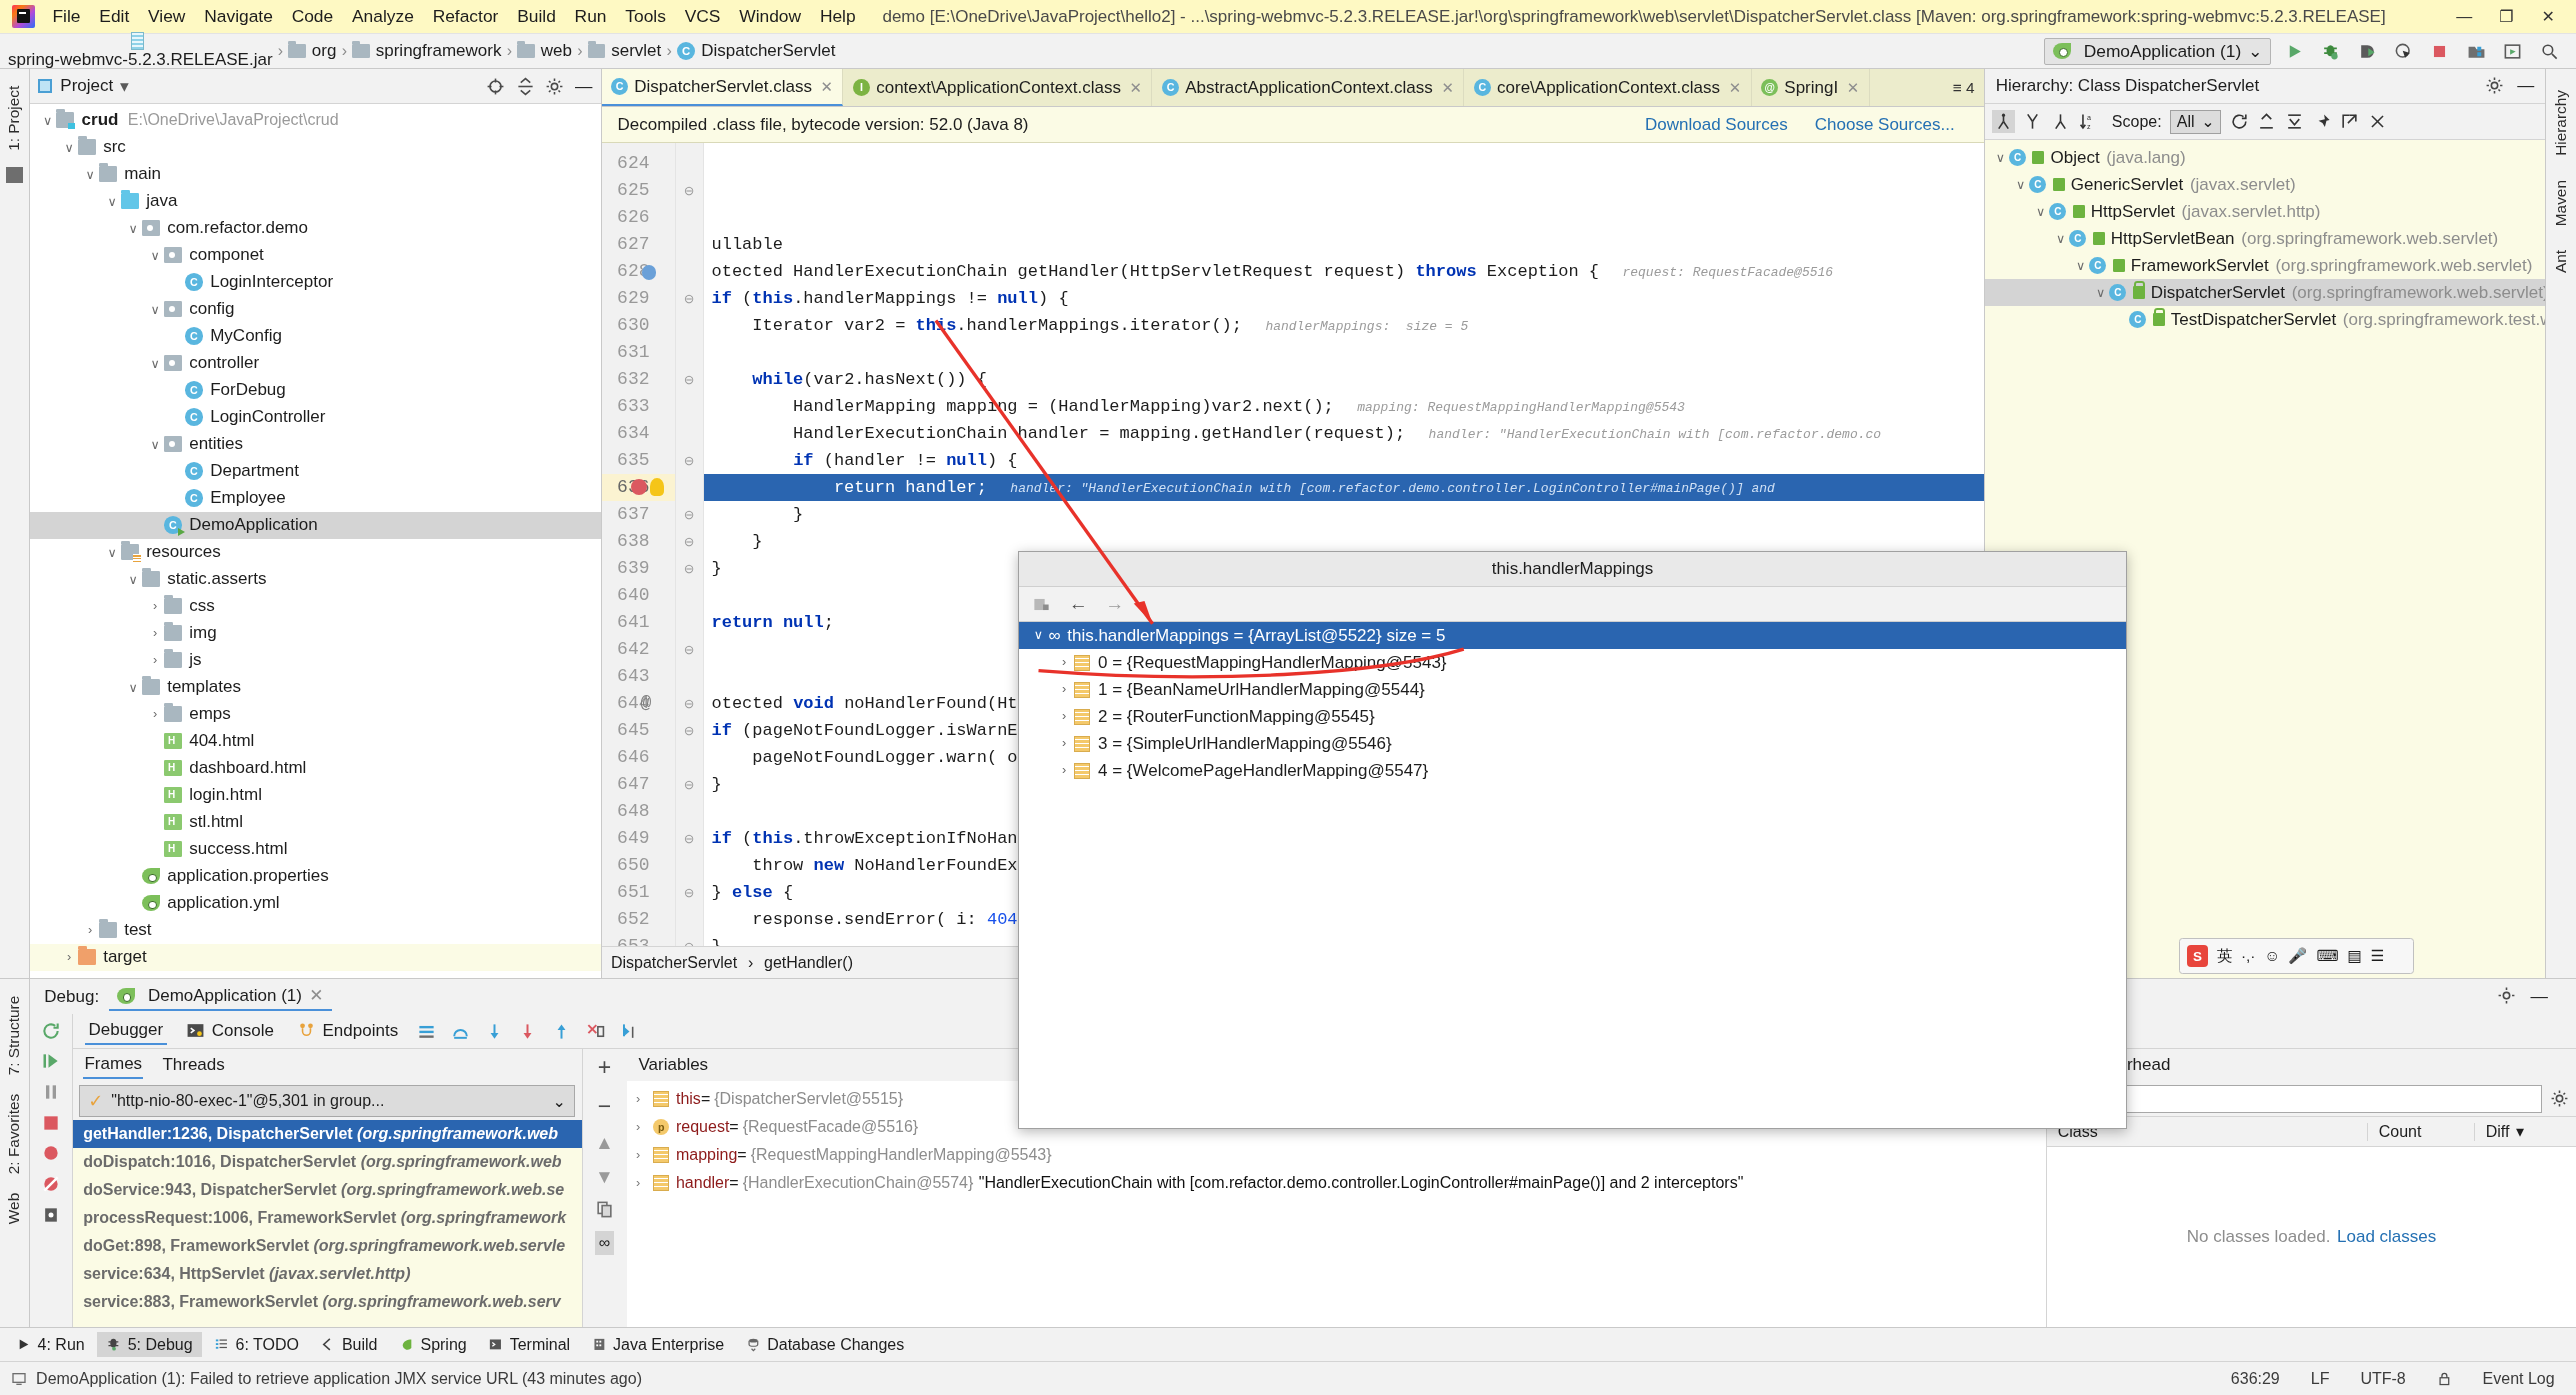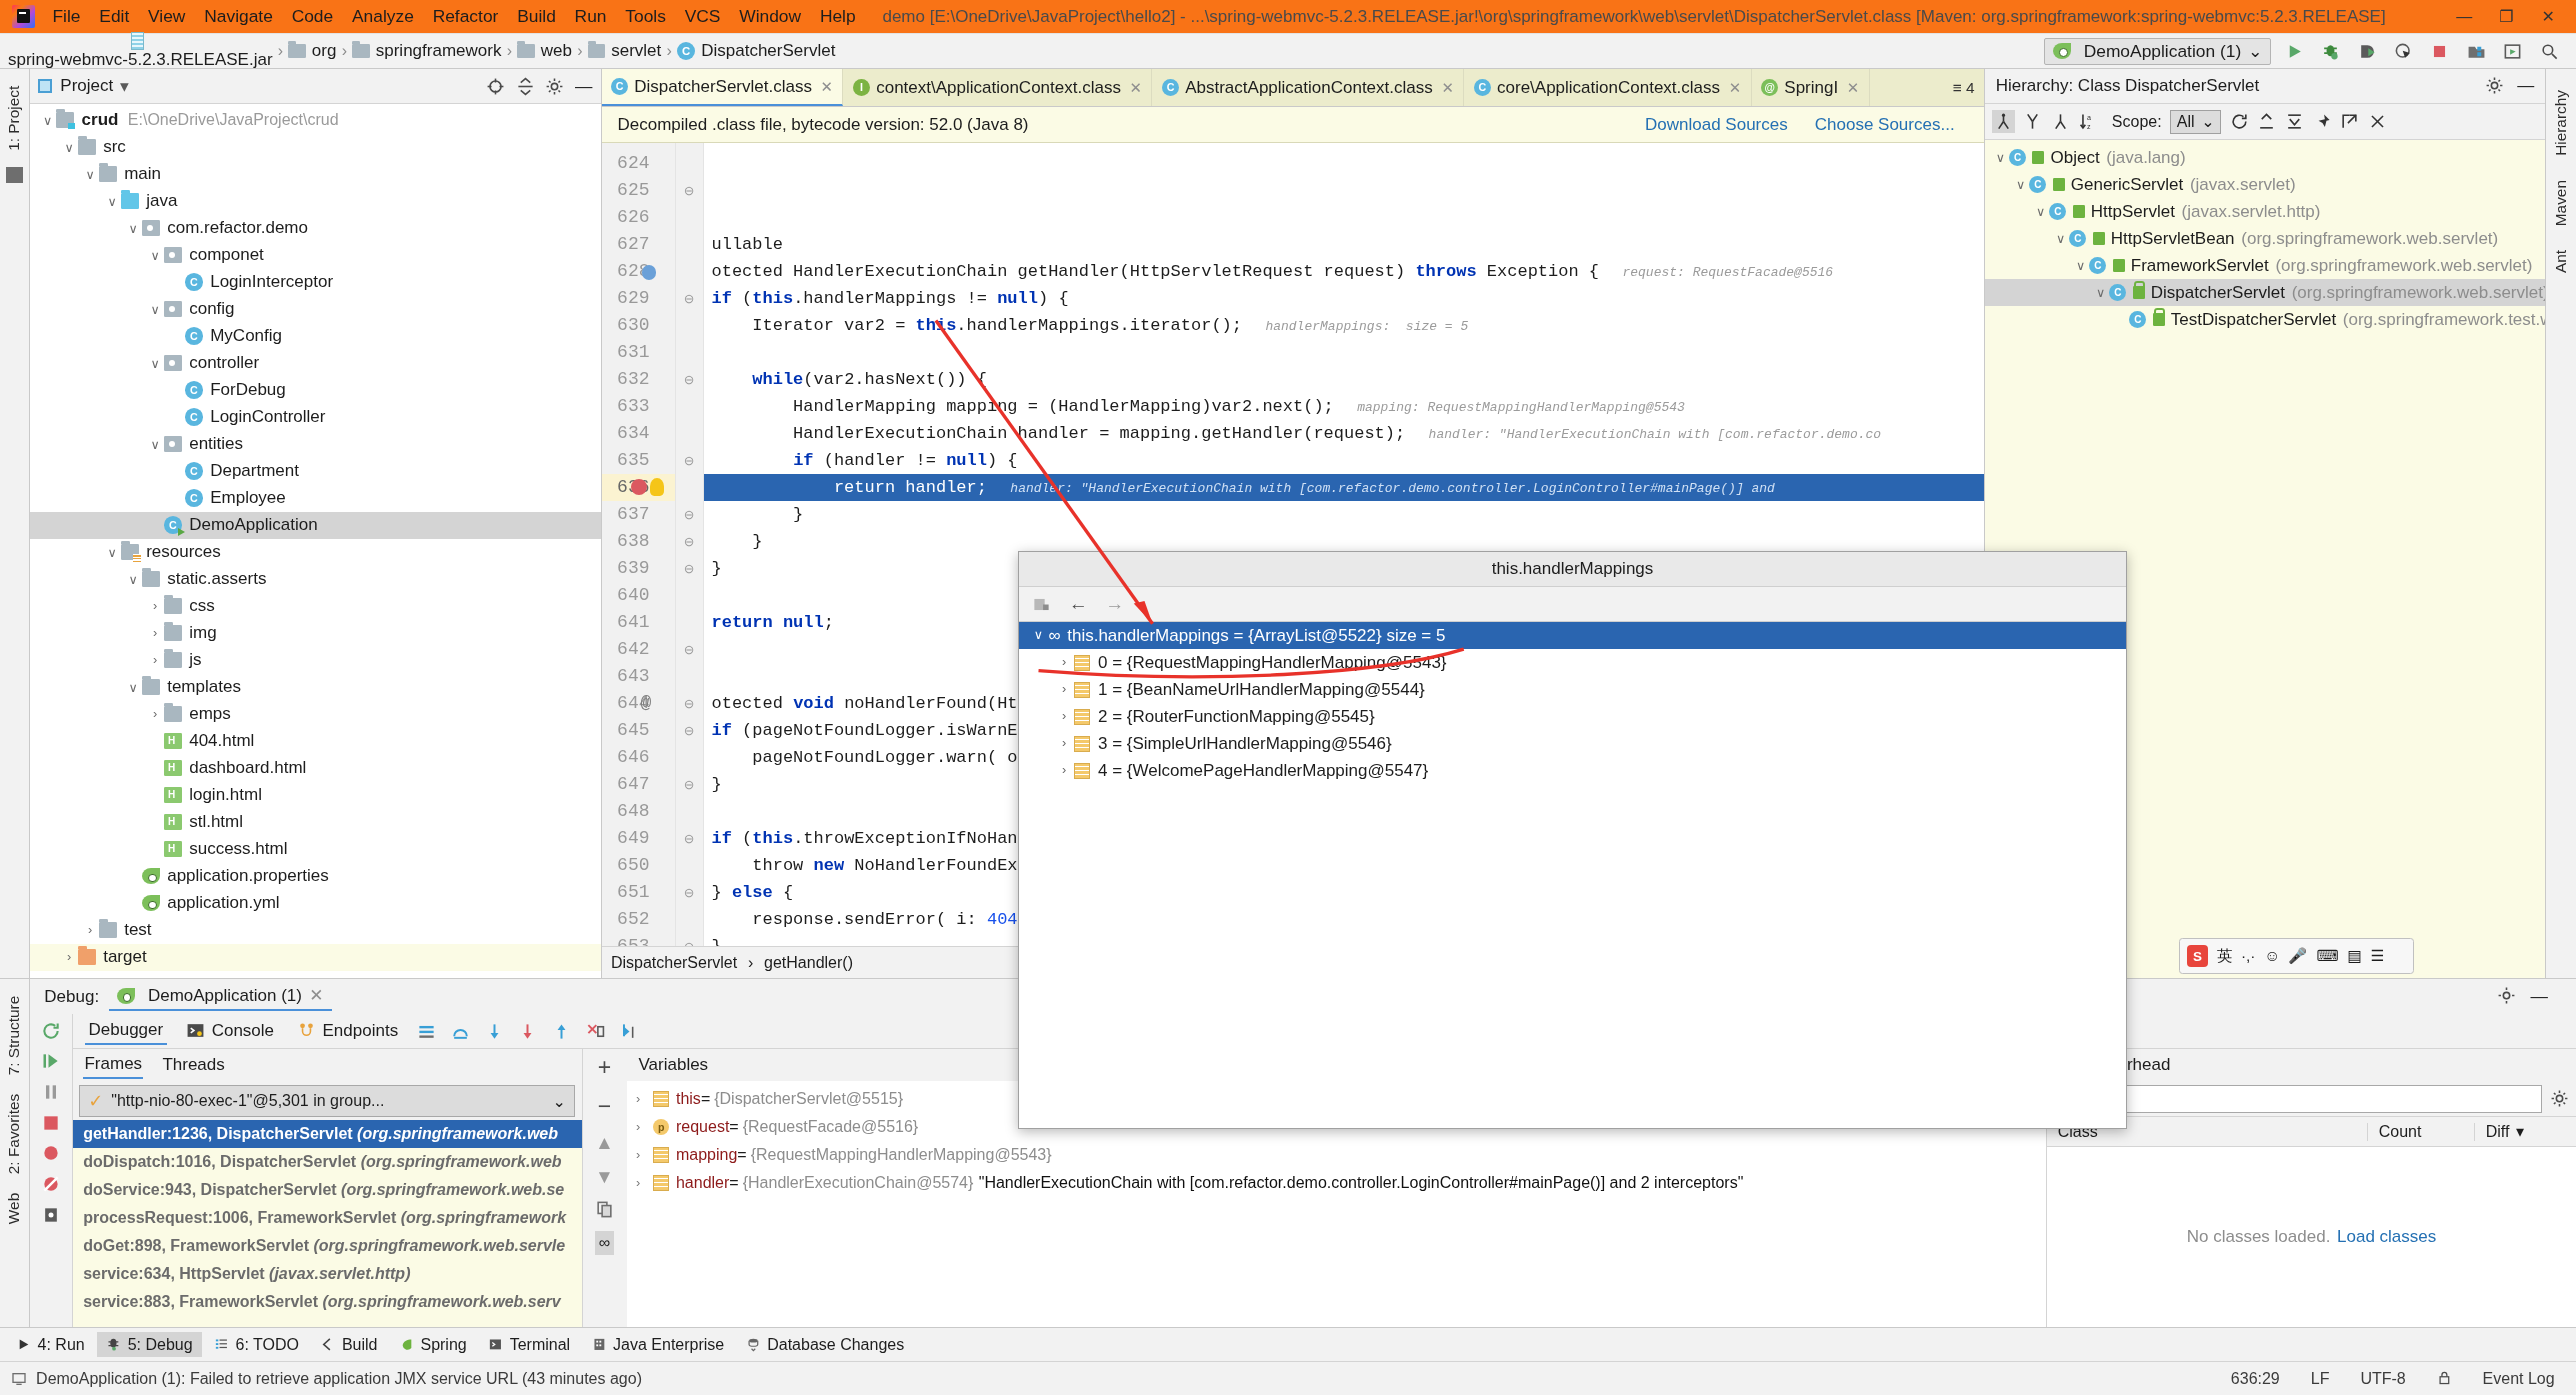--- a/index.html
+++ b/index.html
@@ -7,21 +7,21 @@
   body {
     font-family: "Liberation Sans", sans-serif;
     font-size: 17.4px;
     background:#f2f2f2;
     color:#1d1d1d;
     -webkit-font-smoothing:antialiased;
   }
   .app { position:relative; width:2576px; height:1395px; display:flex; flex-direction:column; }
 
   
-  .menubar { height:34px; background:#f97316; display:flex; align-items:center; padding:0 6.7px; flex:0 0 34px; border-bottom:0.7px solid #e3e3e3;}
+  .menubar { height:34px; background:#fef9c3; display:flex; align-items:center; padding:0 6.7px; flex:0 0 34px; border-bottom:0.7px solid #e3e3e3;}
   .ij-logo { width:23px; height:23px; margin:0 8px 0 5.4px; position:relative; border-radius:2px;
      background:linear-gradient(135deg,#fe315d 0%,#f97a12 25%,#b24ad9 60%,#2d6ef5 100%); }
   .ij-logo::after{ content:""; position:absolute; left:4.7px; top:4px; width:13.4px; height:14px; background:#111; border-radius:1.3px;}
   .ij-logo::before{ content:""; position:absolute; left:7.4px; top:6.7px; width:6.7px; height:2px; background:#fff; z-index:2;}
   .menu-item { padding:2.7px 9.4px; font-size:17.4px; color:#1d1d1d; cursor:default; white-space:nowrap;}
   .win-title { margin-left:17.4px; font-size:17px; color:#4a4a4a; white-space:nowrap; overflow:hidden; }
   .win-btns { margin-left:auto; display:flex; align-items:center; gap:0; }
   .win-btn { width:42px; height:32px; display:flex; align-items:center; justify-content:center; font-size:16px; color:#333;}
 
   
@@ -178,21 +178,21 @@
   .mem-grid-head .c2{width:107px;border-right:0.7px solid #d4d4d4;}
   .mem-grid-head .c3{width:101px;display:flex;align-items:center;gap:6.7px;}
   .mem-body{flex:1;background:#fff;display:flex;align-items:center;justify-content:center;font-size:17px;color:#8d8d8d;}
   .mem-body a{color:#2470b3;text-decoration:none;margin-left:6.7px;}
 
   
   .toolbar-bottom{height:34px;flex:0 0 34px;display:flex;align-items:center;gap:2.7px;padding:0 6.7px;background:#f2f2f2;border-top:0.7px solid #c9c9c9;font-size:16px;}
   .tb-item{display:flex;align-items:center;gap:6.7px;padding:3.4px 9.4px;white-space:nowrap;}
   .tb-item.active{background:#d4d4d4;}
   .statusbar{height:34px;flex:0 0 34px;display:flex;align-items:center;padding:0 10.7px;background:#f2f2f2;border-top:0.7px solid #d4d4d4;font-size:16px;color:#3b3b3b;}
-  .statusbar .right{margin-left:auto;display:flex;gap:31px;padding-right:10.7px;}
+  .statusbar .right{margin-left:auto;display:flex;align-items:center;gap:31px;padding-right:10.7px;}
 
   
   .popup{position:absolute;left:1018px;top:551px;width:1109px;height:578px;background:#f2f2f2;border:0.7px solid #a0a0a0;box-shadow:0 2.7px 12px rgba(0,0,0,.28);display:flex;flex-direction:column;z-index:50;}
   .popup-title{height:35px;display:flex;align-items:center;justify-content:center;font-size:17px;background:#e9e9e9;border-bottom:0.7px solid #cfcfcf;flex:0 0 35px;}
   .popup-tools{height:35px;display:flex;align-items:center;gap:17.4px;padding:0 13.4px;background:#f2f2f2;border-bottom:0.7px solid #cfcfcf;flex:0 0 35px;}
   .popup-body{flex:1;background:#fff;padding-top:0;font-size:17px;}
   .prow{height:27px;line-height:27px;display:flex;align-items:center;white-space:nowrap;padding-left:9.4px;}
   .prow.sel{background:#2a65b0;color:#fff;}
   .prow .ar{width:20px;color:#666;font-size:12.7px;text-align:center;}
   .prow.sel .ar{color:#fff;}

